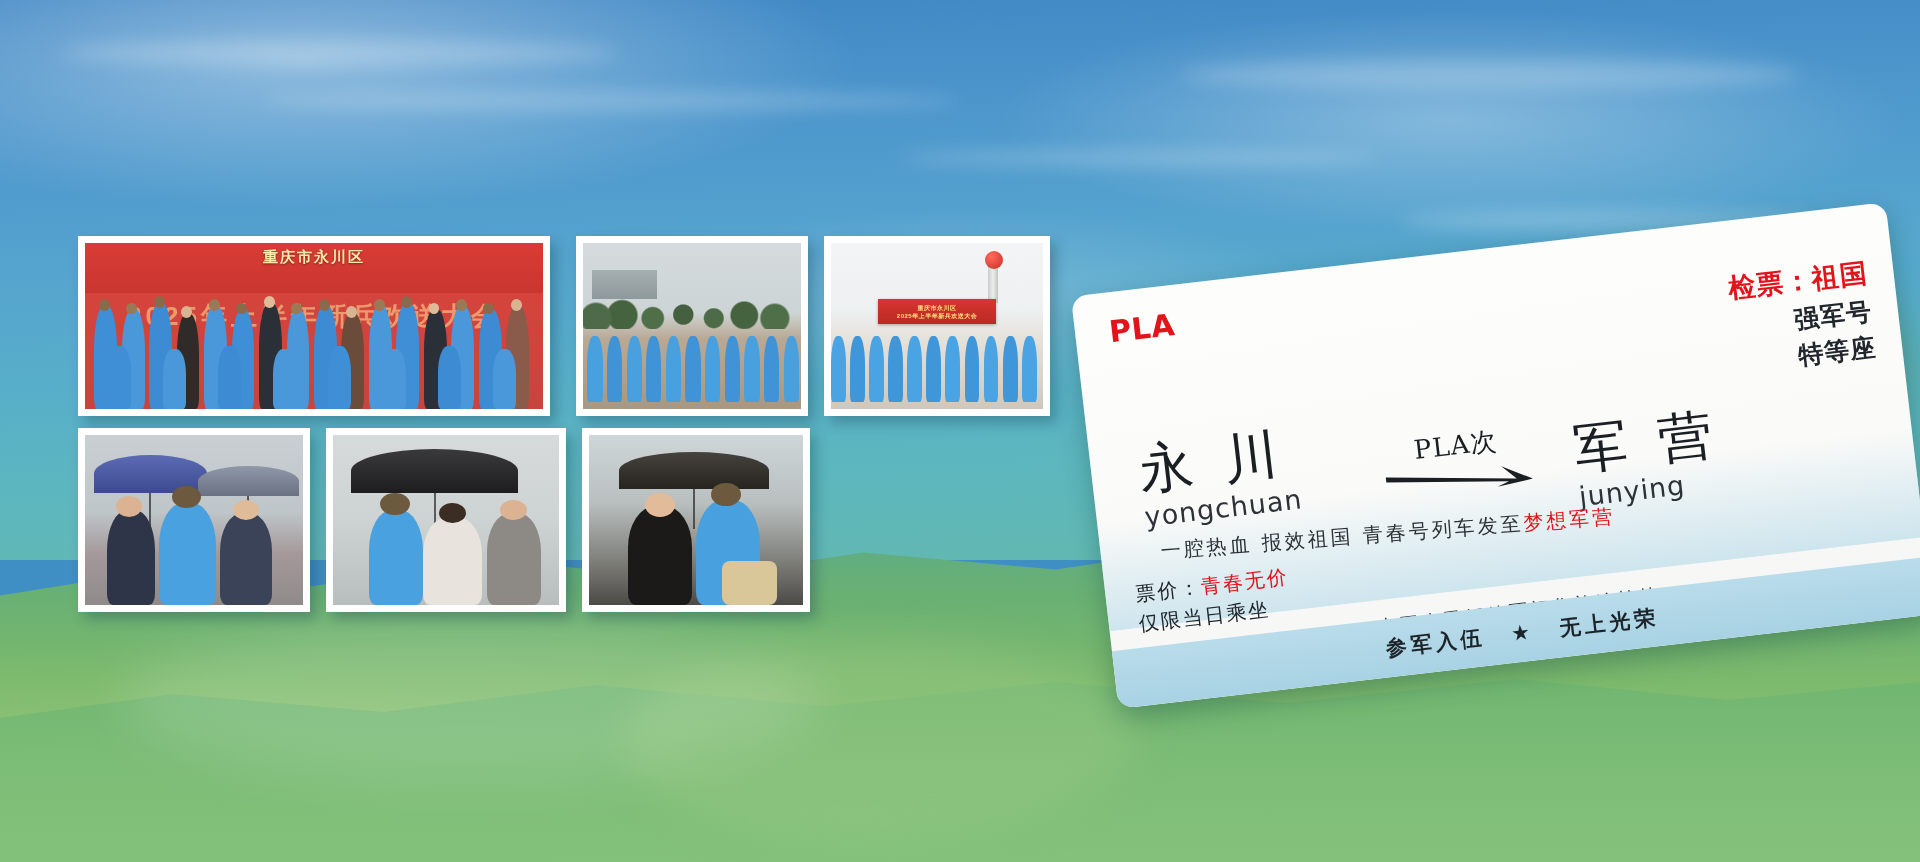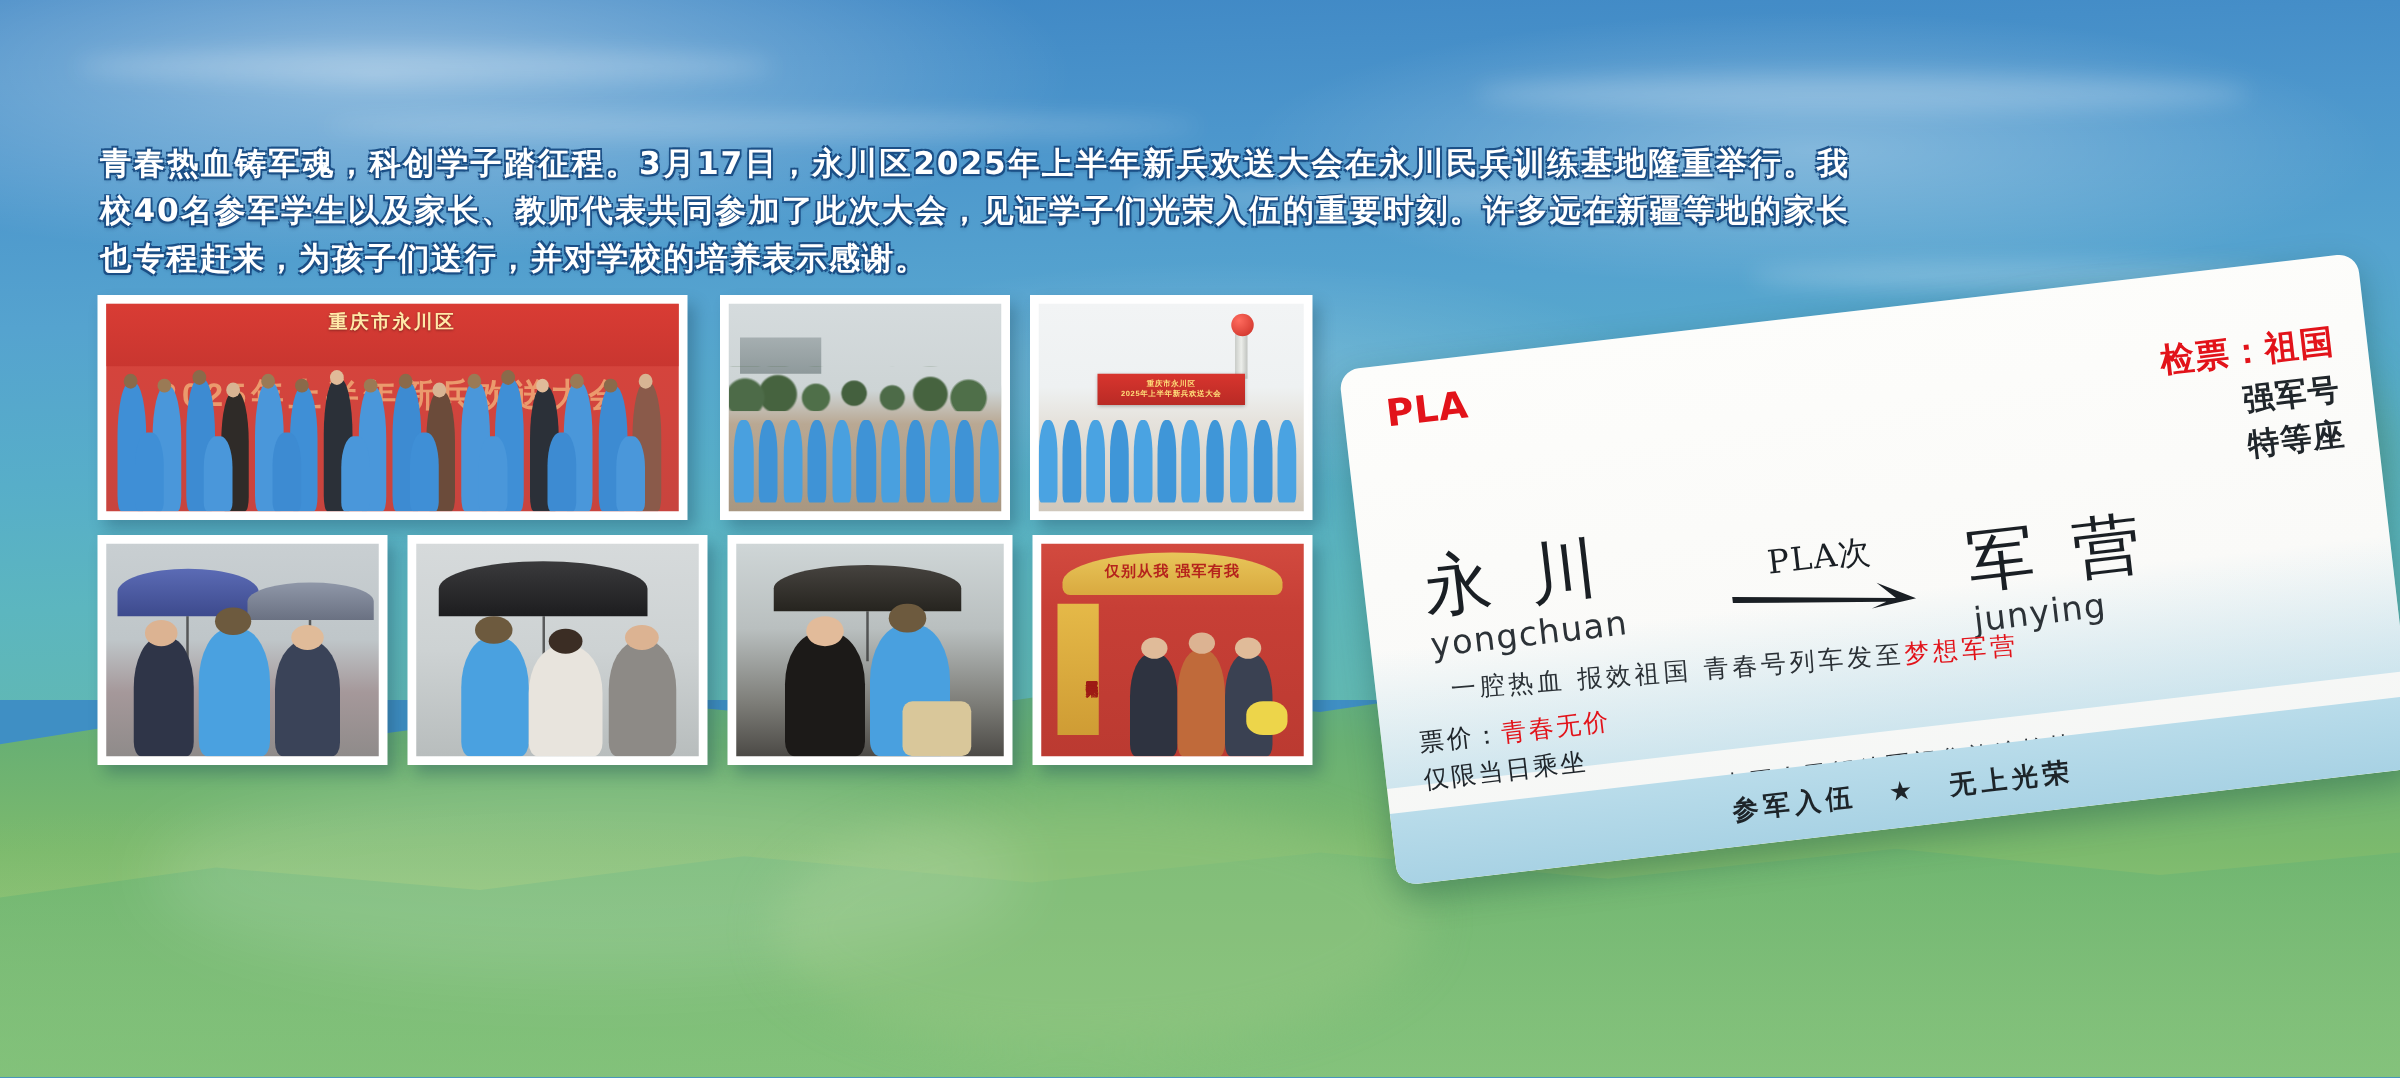--- a/index.html
+++ b/index.html
@@ -240,21 +240,20 @@
     <div class="sky-streak" style="left:1400px;top:210px;width:420px;height:22px;"></div>
   </div>
 
   <div class="land"></div>
   <div class="land2"></div>
   <div class="green-blob" style="left:1180px;top:330px;width:260px;height:200px;background:rgba(110,175,120,.45);"></div>
   <div class="green-blob" style="left:1500px;top:250px;width:420px;height:230px;background:rgba(96,165,132,.40);"></div>
   <div class="green-blob" style="left:620px;top:640px;width:520px;height:200px;background:rgba(150,200,130,.45);"></div>
   <div class="hillwash" style="left:120px;top:620px;width:700px;height:160px;"></div>
 
-  <div class="headline">青春热血铸军魂，科创学子踏征程。3月17日，永川区2025年上半年新兵欢送大会在永川民兵训练基地隆重举行。我校40名参军学生以及家长、教师代表共同参加了此次大会，见证学子们光荣入伍的重要时刻。许多远在新疆等地的家长也专程赶来，为孩子们送行，并对学校的培养表示感谢。</div>
 
   <div class="photo p1" style="left:78px;top:236px;width:472px;height:180px;">
     <div class="inner">
       <div class="banner"></div>
       <div class="bannertext">重庆市永川区</div>
       <div class="bannertext2">2025年上半年新兵欢送大会</div>
       <div class="crowd">
         <div class="pp" style="left:2%;top:38%;width:5%;height:62%;background:#3f8fd6;"></div>
         <div class="hd" style="left:3%;top:34%;width:2.4%;height:7%;background:#8a6a4a;"></div>
         <div class="pp" style="left:8%;top:40%;width:5%;height:60%;background:#4a97da;"></div>
@@ -374,34 +373,20 @@
     <div class="inner">
       <div class="umbrella" style="left:14%;top:10%;width:70%;height:22%;background:linear-gradient(180deg,#46433f,#26241f);"></div>
       <div class="pp" style="left:18%;top:42%;width:30%;height:58%;background:#1c1a18;"></div>
       <div class="hd" style="left:26%;top:34%;width:14%;height:14%;background:#e2bb9a;"></div>
       <div class="pp" style="left:50%;top:38%;width:30%;height:62%;background:#49a0df;"></div>
       <div class="hd" style="left:57%;top:28%;width:14%;height:14%;background:#6d5a3e;"></div>
       <div class="pp" style="left:62%;top:74%;width:26%;height:26%;background:#d9c79a;border-radius:8px;"></div>
     </div>
   </div>
 
-  <div class="photo p7" style="left:826px;top:428px;width:224px;height:184px;">
-    <div class="inner">
-      <div class="arch"></div>
-      <div class="archtxt">仅别从我 强军有我</div>
-      <div class="side">参军报国 无限光荣</div>
-      <div class="pp" style="left:34%;top:52%;width:18%;height:48%;background:#2e3340;"></div>
-      <div class="hd" style="left:38%;top:44%;width:10%;height:10%;background:#e0bb99;"></div>
-      <div class="pp" style="left:52%;top:50%;width:18%;height:50%;background:#c06a3a;"></div>
-      <div class="hd" style="left:56%;top:42%;width:10%;height:10%;background:#dcb392;"></div>
-      <div class="pp" style="left:70%;top:52%;width:18%;height:48%;background:#3a4152;"></div>
-      <div class="hd" style="left:74%;top:44%;width:10%;height:10%;background:#e0bb99;"></div>
-      <div class="hd" style="left:78%;top:74%;width:16%;height:16%;background:#edd54a;border-radius:40%;"></div>
-    </div>
-  </div>
 
   <div class="ticket">
     <div class="tint"></div>
 
     <div class="tk-pla">PLA</div>
 
     <div class="tk-check">
       <div class="l1">检票：祖国</div>
       <div class="l2">强军号</div>
       <div class="l3">特等座</div>

